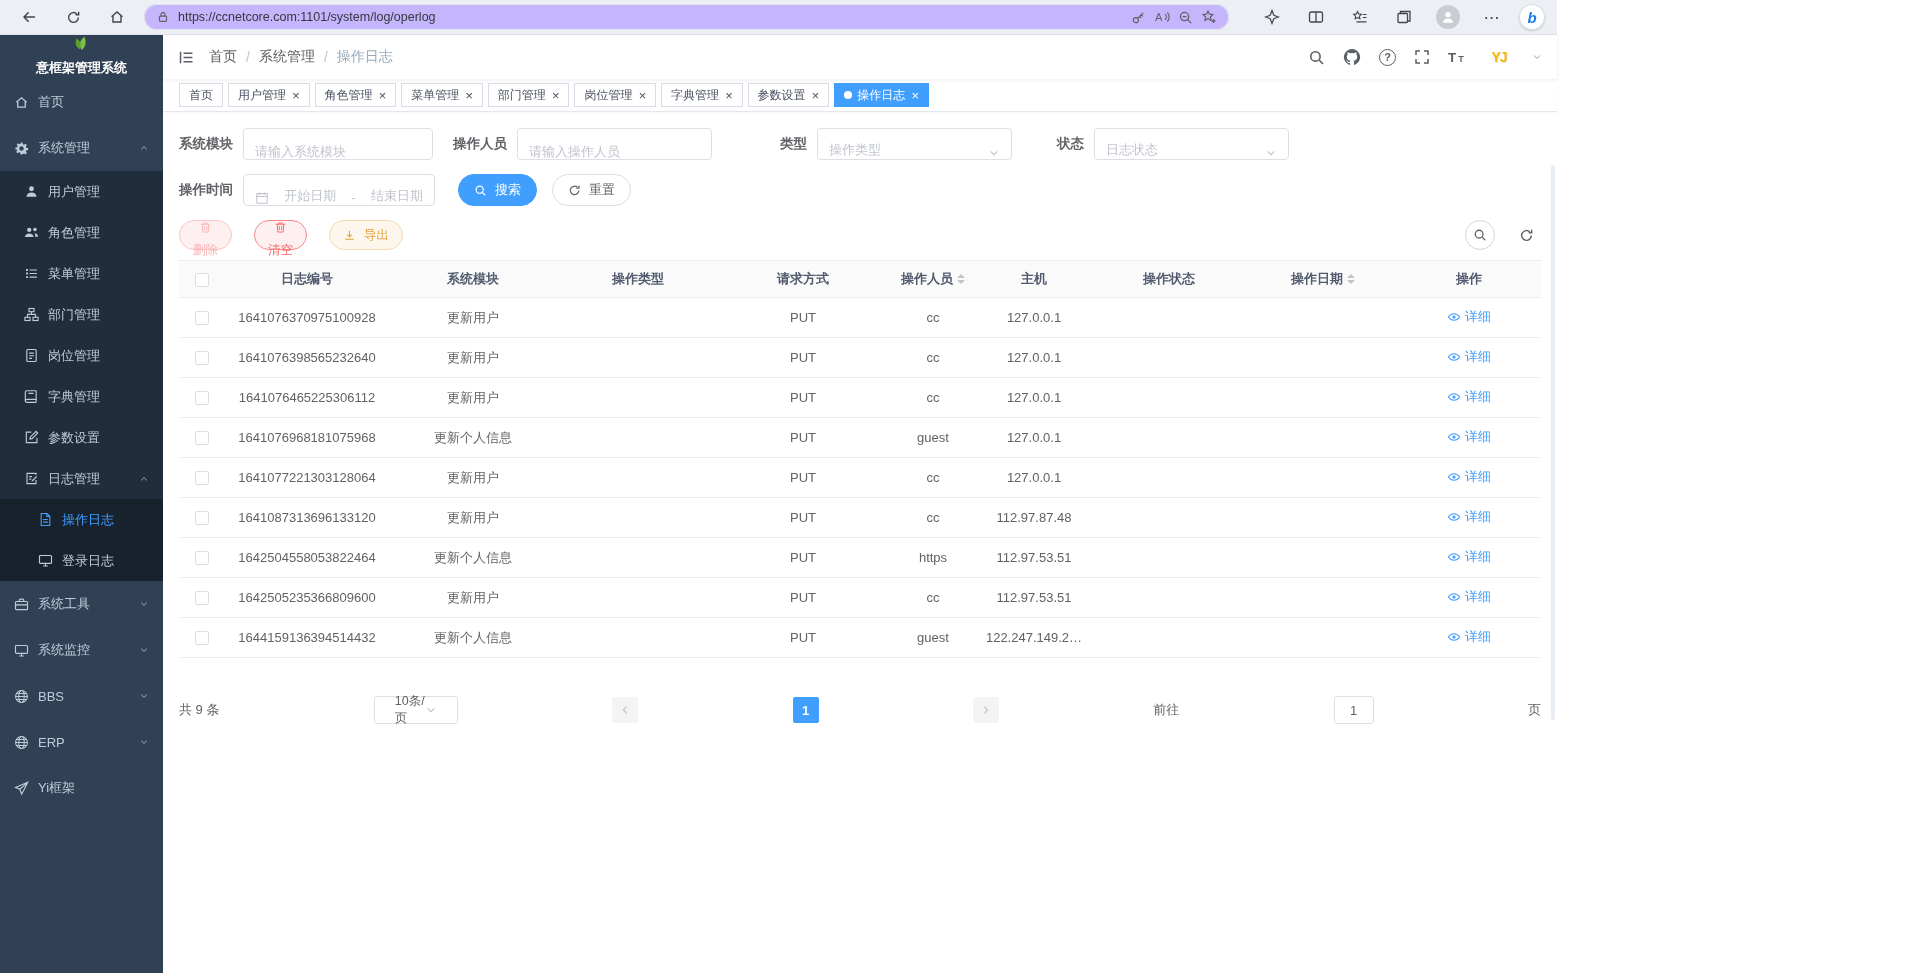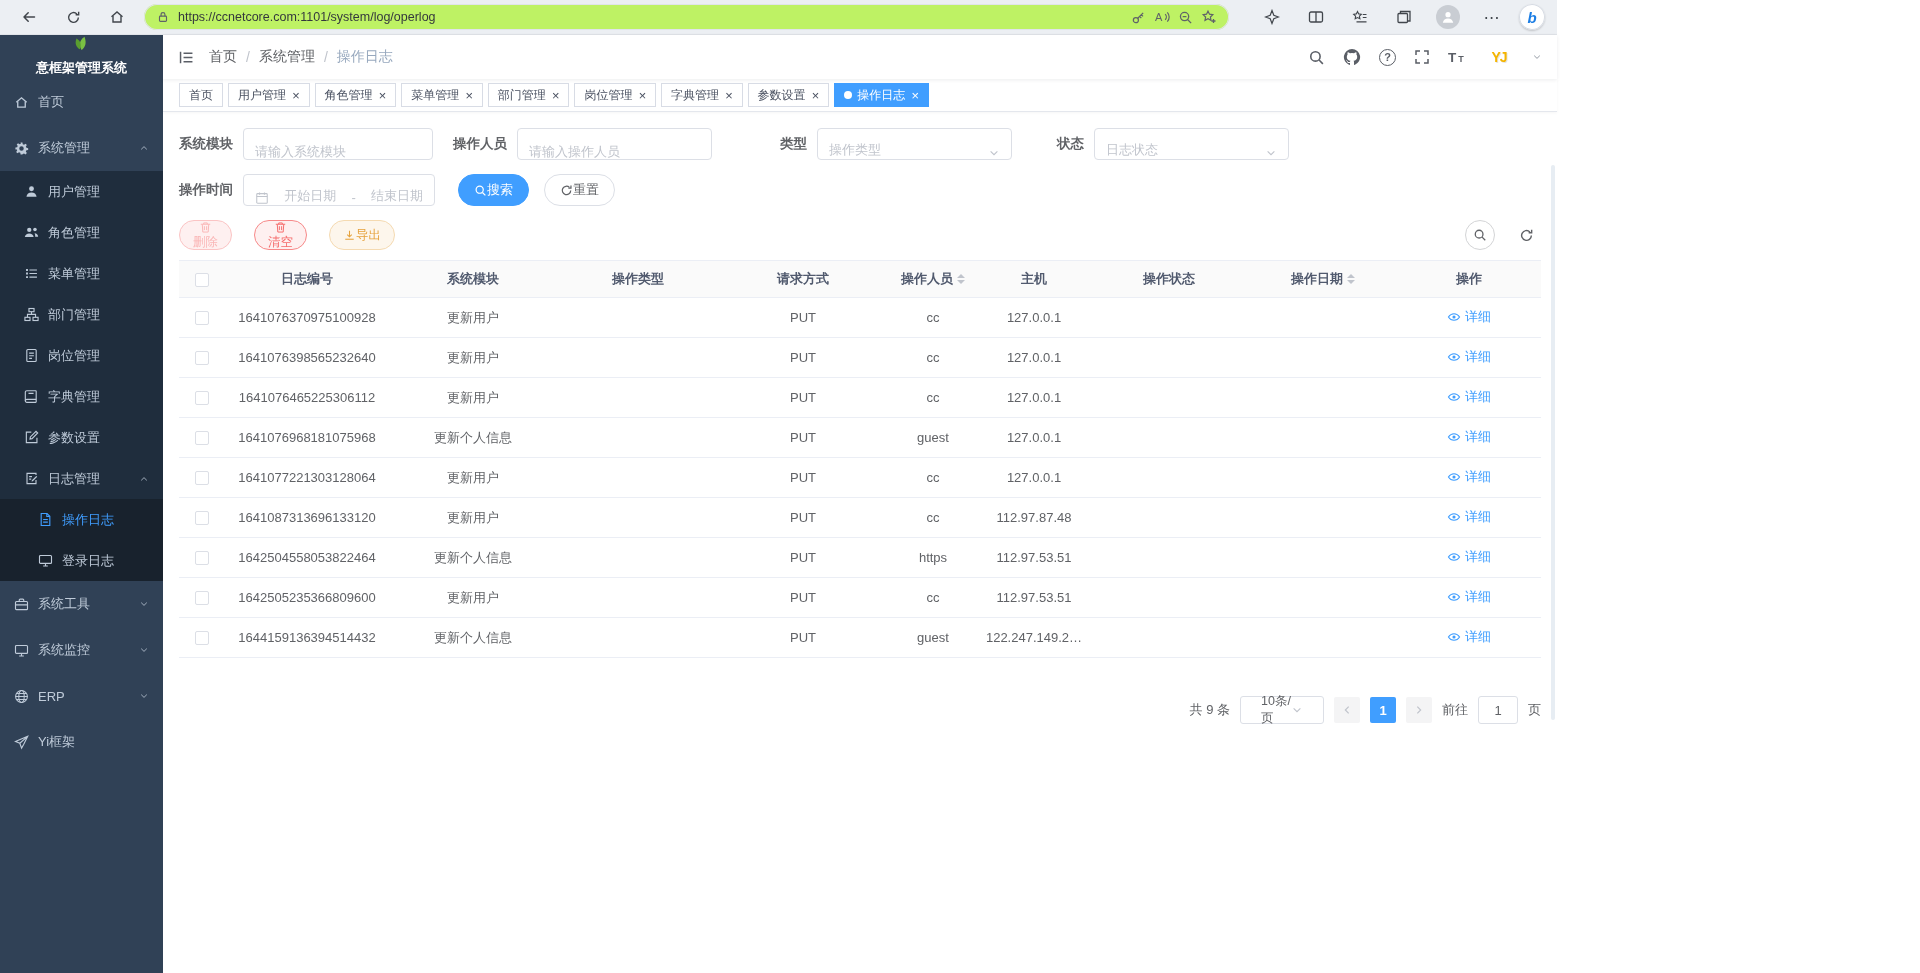--- a/index.html
+++ b/index.html
@@ -9,21 +9,21 @@
   .i svg { width:100%; height:100%; display:block; }
   .i10{width:10px;height:10px}.i12{width:12px;height:12px}.i13{width:13px;height:13px}
   .i14{width:14px;height:14px}.i15{width:15px;height:15px}.i16{width:16px;height:16px}
   .i17{width:17px;height:17px}.i18{width:18px;height:18px}
 
   .window { position:absolute; left:0; top:0; width:1557px; height:973px; background:#fff; }
 
   
   .chrome { height:35px; background:#eceff3; border-bottom:1px solid #e0e3e8; display:flex; align-items:center; padding:0 12px; gap:10px; }
   .nav-btn { width:34px; height:28px; border-radius:4px; display:flex; align-items:center; justify-content:center; color:#41464c; cursor:pointer; }
-  .addressbar { height:26px; width:1085px; background:#bef264; border-radius:13px; box-shadow:0 0 0 1px #e1e4ea inset; display:flex; align-items:center; padding:0 12px; gap:8px; }
+  .addressbar { height:26px; width:1085px; background:#c4b5fd; border-radius:13px; box-shadow:0 0 0 1px #e1e4ea inset; display:flex; align-items:center; padding:0 12px; gap:8px; }
   .addr-url { font-size:12.5px; color:#34383d; flex:1; white-space:nowrap; overflow:hidden; }
   .addr-ic { color:#5f6368; cursor:pointer; }
   .chrome-right { display:flex; align-items:center; gap:10px; margin-left:auto; }
   .avatar-circle { width:24px; height:24px; border-radius:50%; background:#c9cdd3; color:#fff; overflow:hidden; display:flex; align-items:center; justify-content:center; }
   .dots { font-size:16px; letter-spacing:1px; color:#41464c; }
   .copilot { width:26px; height:26px; border-radius:50%; background:#fff; box-shadow:0 0 0 1px #d6dbe3 inset,0 1px 2px rgba(0,0,0,.18); display:flex; align-items:center; justify-content:center; font-weight:700; font-style:italic; color:#1b7de4; font-size:15px; cursor:pointer; }
 
   
   .sidebar { position:absolute; left:0; top:35px; width:163px; bottom:0; background:#304156; overflow:hidden; }
   .logo-row { height:44px; display:flex; align-items:center; gap:7px; padding:0 10px; color:#fff; font-size:13px; font-weight:bold; white-space:nowrap; cursor:pointer;flex-direction:column; }
@@ -61,21 +61,21 @@
   .f-label { font-weight:700; font-size:13.5px; color:#606266; margin-right:10px; white-space:nowrap; }
   .inp { height:32px; border:1px solid #dcdfe6; border-radius:4px; background:#fff; display:flex; align-items:flex-end; padding:0 11px; font-size:13px; color:#606266; gap:6px; }
   .inp input { border:0; outline:0; width:100%; font:inherit; color:#606266; background:transparent; }
   .inp input::placeholder { color:#c0c4cc; }
   .sel { justify-content:space-between; cursor:pointer; }
   .ph { color:#c0c4cc; font-size:13px; white-space:nowrap; }
   .caret { color:#c0c4cc; }
   .w190{width:190px}.w195{width:195px}.w192{width:192px; justify-content:space-between;}
   .ml15{margin-left:15px}.ml20{margin-left:20px}.ml23{margin-left:23px}.ml44{margin-left:68px}.ml45{margin-left:45px}
 
-  .btn { height:32px; border-radius:16px; padding:0 15px; font-size:13px; display:inline-flex; align-items:center; gap:0; cursor:pointer; border:1px solid #dcdfe6; background:#fff; color:#606266; white-space:nowrap; }
+  .btn { height:32px; border-radius:16px; padding:0 15px; font-size:13px; display:inline-flex; align-items:center; gap:8px; cursor:pointer; border:1px solid #dcdfe6; background:#fff; color:#606266; white-space:nowrap; }
   .btn-primary { background:#409eff; border-color:#409eff; color:#fff; }
   .btn-sm { height:30px; padding:0 13px; font-size:12.5px; }
   .btn-danger-plain { background:#fef0f0; border-color:#f78989; color:#f56c6c;flex-direction:column; }
   .btn-danger-plain.disabled { border-color:#fbc4c4; color:#fab6b6; cursor:not-allowed; }
   .btn-warning-plain { background:#fdf6ec; border-color:#f5dab1; color:#e6a23c; }
 
   .toolbar { display:flex; align-items:center; gap:22px; margin-bottom:10px; }
   .tb-right { margin-left:auto; display:flex; align-items:center; gap:16px; color:#606266; }
   .icon-btn { width:30px; height:30px; border-radius:50%; display:flex; align-items:center; justify-content:center; cursor:pointer; color:#606266; }
   .icon-btn.circle { border:1px solid #d3d4d6; }
@@ -85,21 +85,21 @@
   .tbl th { background:#fafafa; color:#515a6e; font-weight:700; height:37px; border-top:1px solid #ebeef5; border-bottom:1px solid #ebeef5; text-align:center; white-space:nowrap; }
   .tbl td { height:40px; border-bottom:1px solid #ebeef5; text-align:center; white-space:nowrap; overflow:hidden; text-overflow:ellipsis; }
   .cb { width:14px; height:14px; border:1px solid #dcdfe6; border-radius:2px; background:#fff; display:inline-block; vertical-align:middle; cursor:pointer; }
   .sort { display:inline-flex; flex-direction:column; margin-left:4px; vertical-align:middle; cursor:pointer; }
   .sort i { width:0; height:0; border:4px solid transparent; display:block; }
   .sort .up { border-bottom-color:#c0c4cc; margin-bottom:2px; }
   .sort .down { border-top-color:#c0c4cc; }
   .link { color:#409eff; display:inline-flex; align-items:center; gap:4px; cursor:pointer; font-size:13px; }
 
   
-  .pager { display:flex; align-items:center; justify-content:flex-end; gap:10px; margin-top:38px; font-size:13px; color:#606266; }
+  .pager { display:flex; align-items:center; justify-content:space-between; gap:10px; margin-top:38px; font-size:13px; color:#606266; }
   .pg-size { width:84px; height:28px; border:1px solid #dcdfe6; border-radius:3px; display:flex; align-items:center; justify-content:space-between; padding:0 20px; font-size:12.5px; color:#606266; cursor:pointer; }
   .pg-btn { min-width:26px; height:26px; background:#f4f4f5; border-radius:2px; display:flex; align-items:center; justify-content:center; color:#606266; cursor:pointer; padding:0 4px; }
   .pg-btn.disabled { color:#c0c4cc; }
   .pg-cur { background:#409eff; color:#fff; font-weight:bold; }
   .pg-goto { width:40px; height:28px; border:1px solid #dcdfe6; border-radius:3px; text-align:center; font:inherit; font-size:13px; color:#606266; outline:none; }
 
   .scrollhint { position:absolute; right:2px; top:130px; width:4px; height:555px; border-radius:2px; background:#e7edf3; }
 </style>
 </head>
 <body>
@@ -379,20 +379,37 @@
         <div class="menu-item l0">
           <span class="i i15">
             <svg viewBox="0 0 16 16" aria-hidden="true">
               <g fill="none" stroke="currentColor" stroke-width="1.2">
                 <rect x="1.6" y="2.6" width="12.8" height="8.4" rx="1"></rect>
                 <path d="M5.5 13.8h5M8 11v2.8"></path>
               </g>
             </svg>
           </span>
           <span class="mi-label">系统监控</span>
+          <span class="i i10 mi-arrow">
+            <svg viewBox="0 0 16 16" aria-hidden="true">
+              <path d="M3.5 5.8L8 10.2l4.5-4.4" fill="none" stroke="currentColor" stroke-width="1.5"></path>
+            </svg>
+          </span>
+        </div>
+        <div class="menu-item l0">
+          <span class="i i15">
+            <svg viewBox="0 0 16 16" aria-hidden="true">
+              <g fill="none" stroke="currentColor" stroke-width="1.1">
+                <circle cx="8" cy="8" r="6.3"></circle>
+                <ellipse cx="8" cy="8" rx="2.9" ry="6.3"></ellipse>
+                <path d="M1.7 8h12.6M2.5 4.9h11M2.5 11.1h11"></path>
+              </g>
+            </svg>
+          </span>
+          <span class="mi-label">BBS</span>
           <span class="i i10 mi-arrow">
             <svg viewBox="0 0 16 16" aria-hidden="true">
               <path d="M3.5 5.8L8 10.2l4.5-4.4" fill="none" stroke="currentColor" stroke-width="1.5"></path>
             </svg>
           </span>
         </div>
         <div class="menu-item l0">
           <span class="i i15">
             <svg viewBox="0 0 16 16" aria-hidden="true">
               <g fill="none" stroke="currentColor" stroke-width="1.1">

